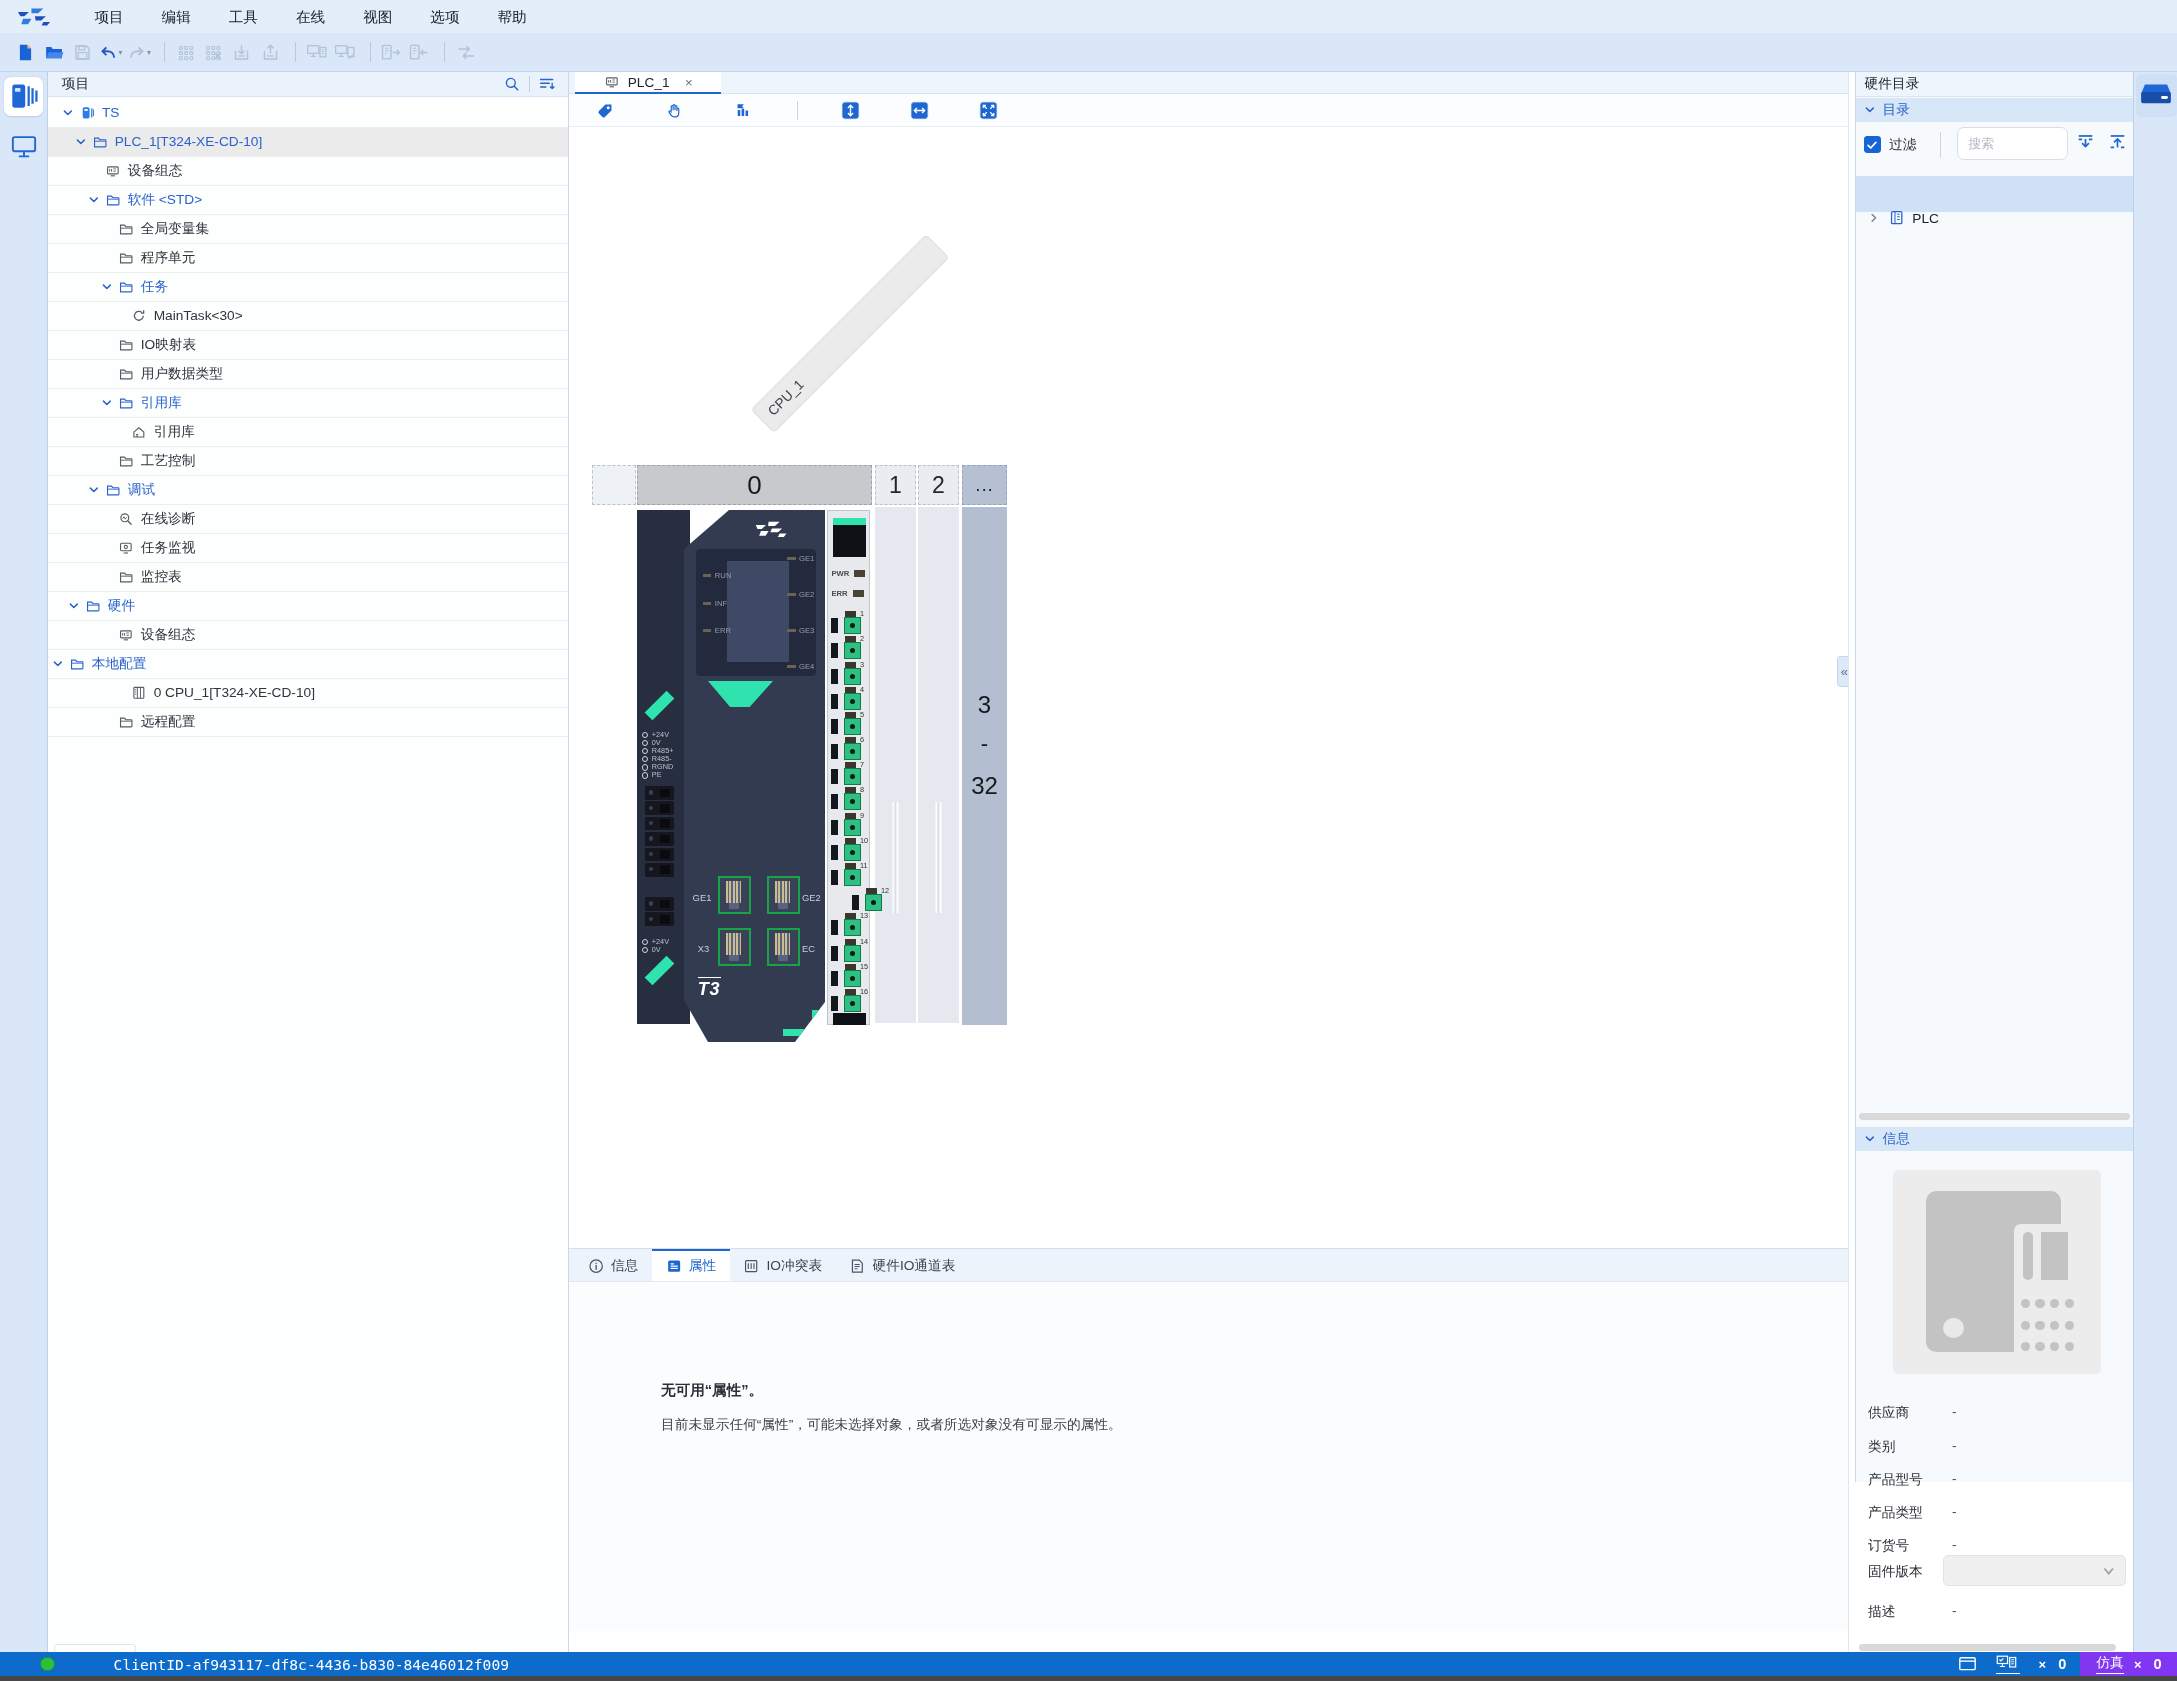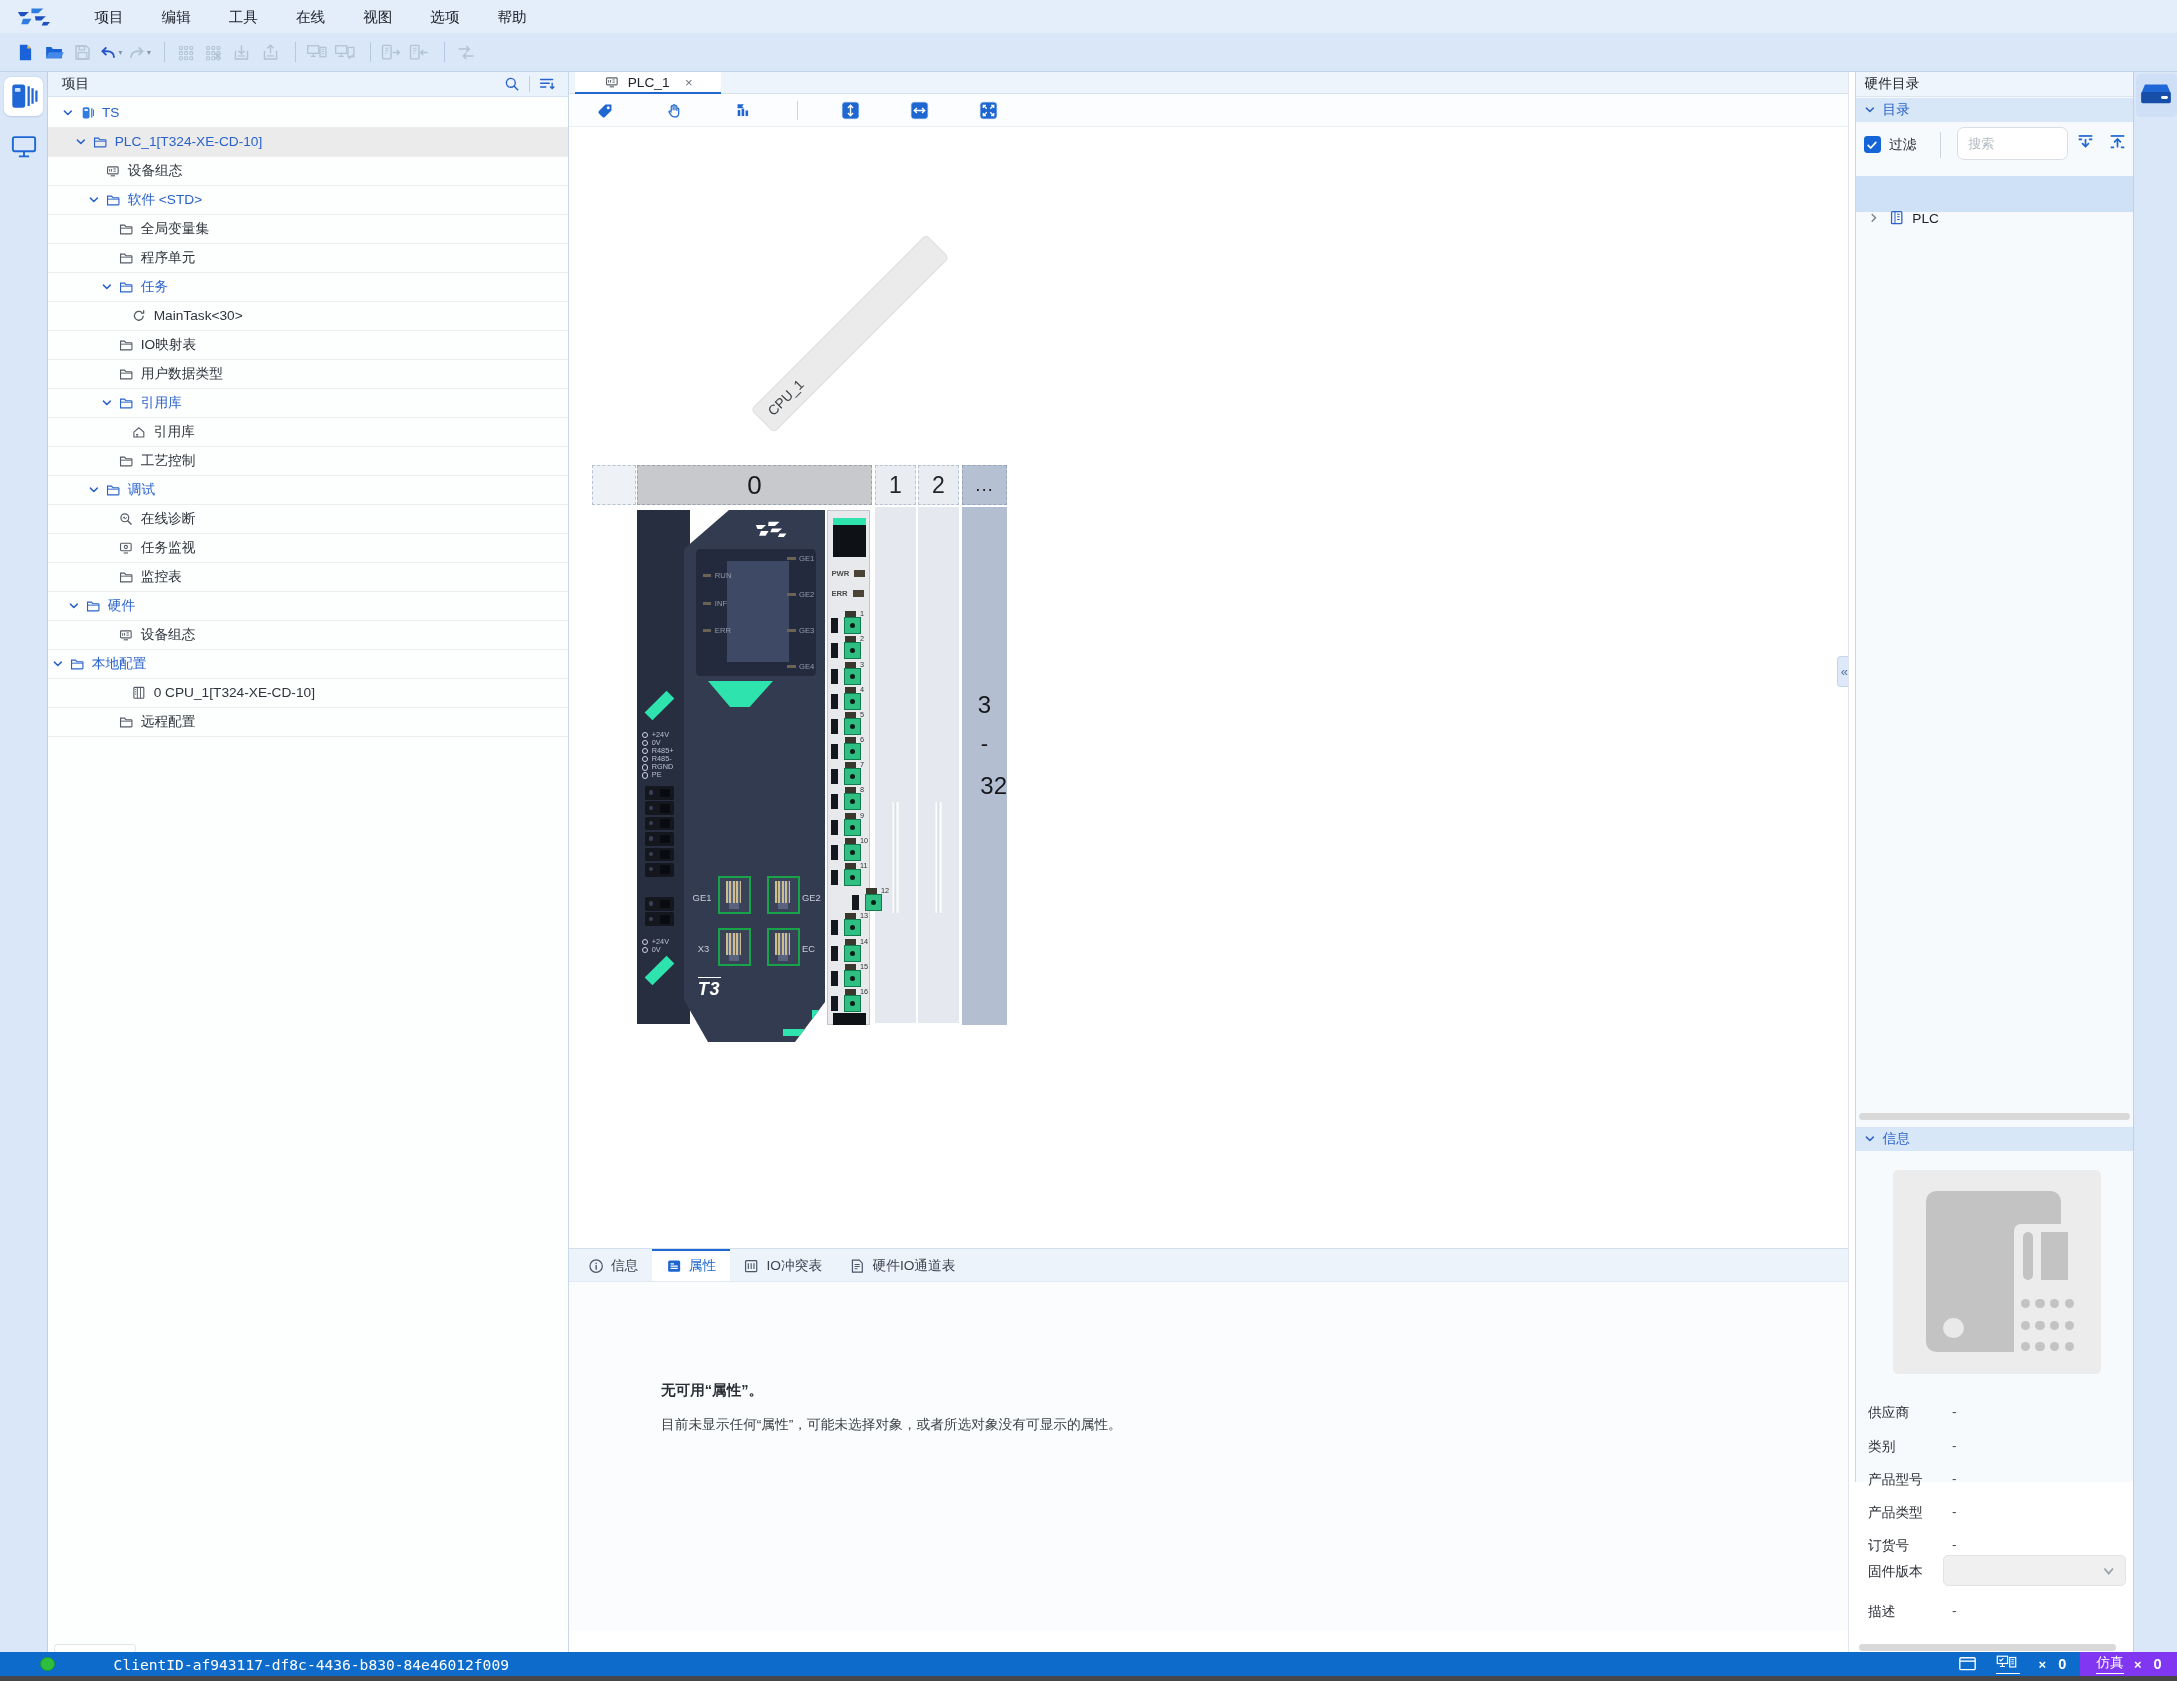--- a/index.html
+++ b/index.html
@@ -676,21 +676,21 @@
           <div class="slot sd">...</div>
           <div class="mcol c1">
             <div class="ridge"></div>
           </div>
           <div class="mcol c2">
             <div class="ridge"></div>
           </div>
           <div class="mcol cd">
             <div class="cd-range" style="top:184px;font-size:24px;">3</div>
             <div class="cd-range" style="top:224px;font-size:22px;">-</div>
-            <div class="cd-range" style="top:265px;font-size:24px;text-align:right;">32</div>
+            <div class="cd-range" style="top:265px;font-size:24px;">32</div>
           </div>
         </div>
       <div class="device" id="device">
           <div class="dvc-left">
             <div class="teal-stripe" style="left:6.8px;top:190px;"></div>
             <div class="dvc-terms" style="top:221px;">
               <div>+24V</div>
               <div>0V</div>
               <div>R485+</div>
               <div>R485-</div>

